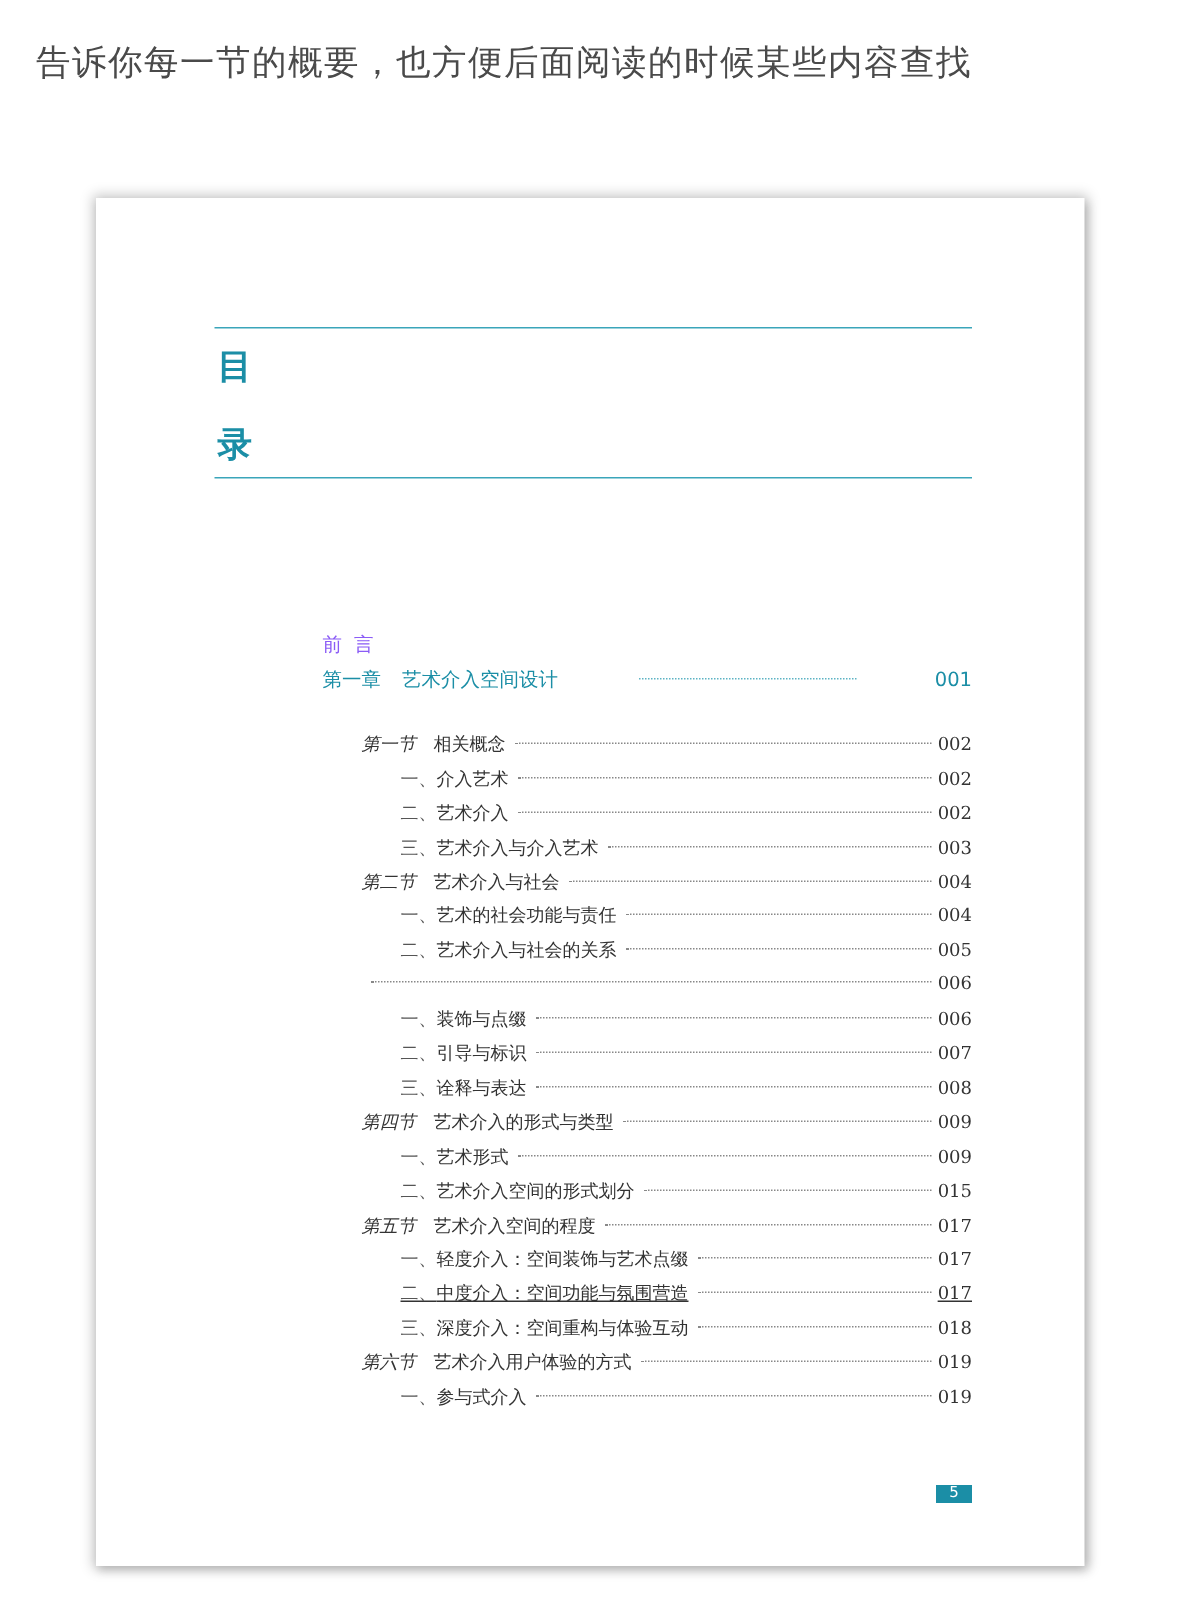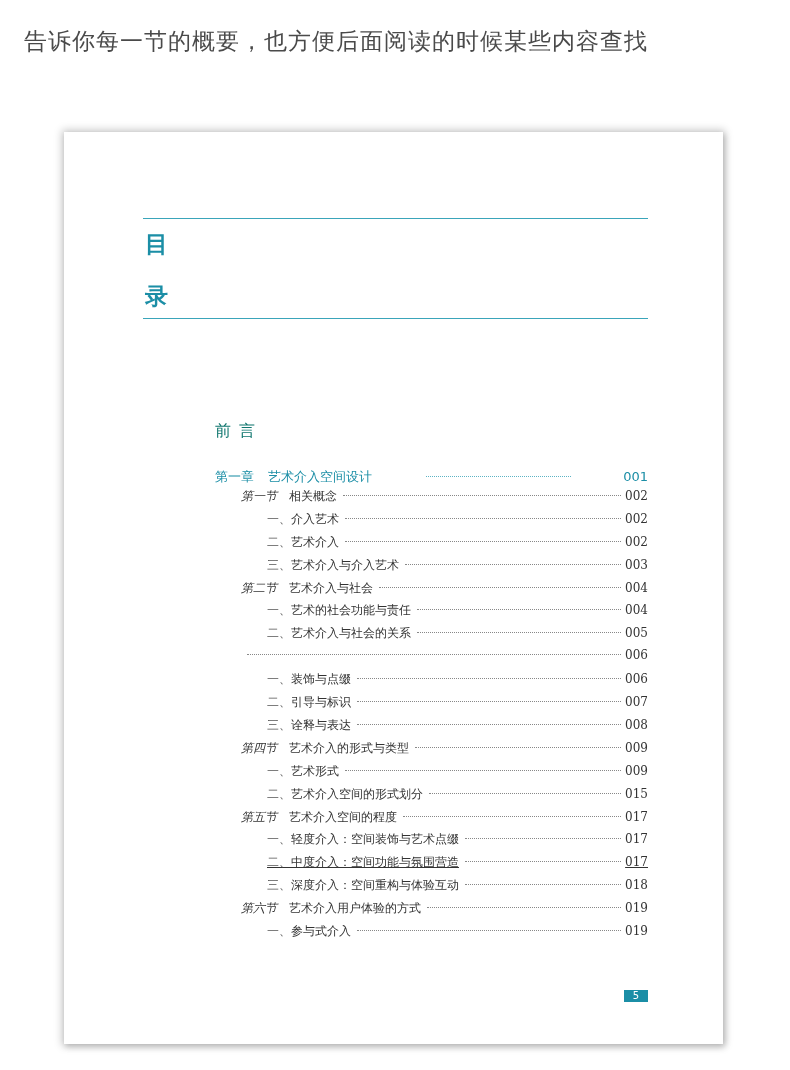--- a/index.html
+++ b/index.html
@@ -51,22 +51,22 @@
       font-weight: bold;
       font-family: "DejaVu Serif", "Liberation Serif", serif;
     }
     .title-char.c1 { top: 10px; }
     .title-char.c2 { top: 62px; }
 
     .preface {
       position: absolute;
       left: 151px;
       top: 289px;
-      font-size: 16px;
-      color: #0f766e;
+      font-size: 13px;
+      color: #8b5cf6;
       letter-spacing: 8px;
       font-family: "DejaVu Sans", sans-serif;
       text-align: center;
     }
 
     .toc {
       position: absolute;
       left: 0;
       top: 0;
       width: 659px;
@@ -139,21 +139,21 @@
 
 <div class="page">
   <div class="title-block">
     <span class="title-char c1">目</span>
     <span class="title-char c2">录</span>
   </div>
 
   <div class="preface">前言</div>
 
   <div class="toc" id="toc">
-      <div class="toc-row chapter" style="top: 336px; gap: 48px;">
+      <div class="toc-row chapter" style="top: 312px; gap: 48px;">
         <span class="label"><span class="num">第一章</span><span class="title">艺术介入空间设计</span></span>
         <span class="dots"></span>
         <span class="pg">001</span>
       </div>
       <div class="toc-row section" style="top: 355.9px;">
         <span class="label"><span class="num">第一节</span><span class="title">相关概念</span></span>
         <span class="dots"></span>
         <span class="pg">002</span>
       </div>
       <div class="toc-row item" style="top: 378.8px;">

